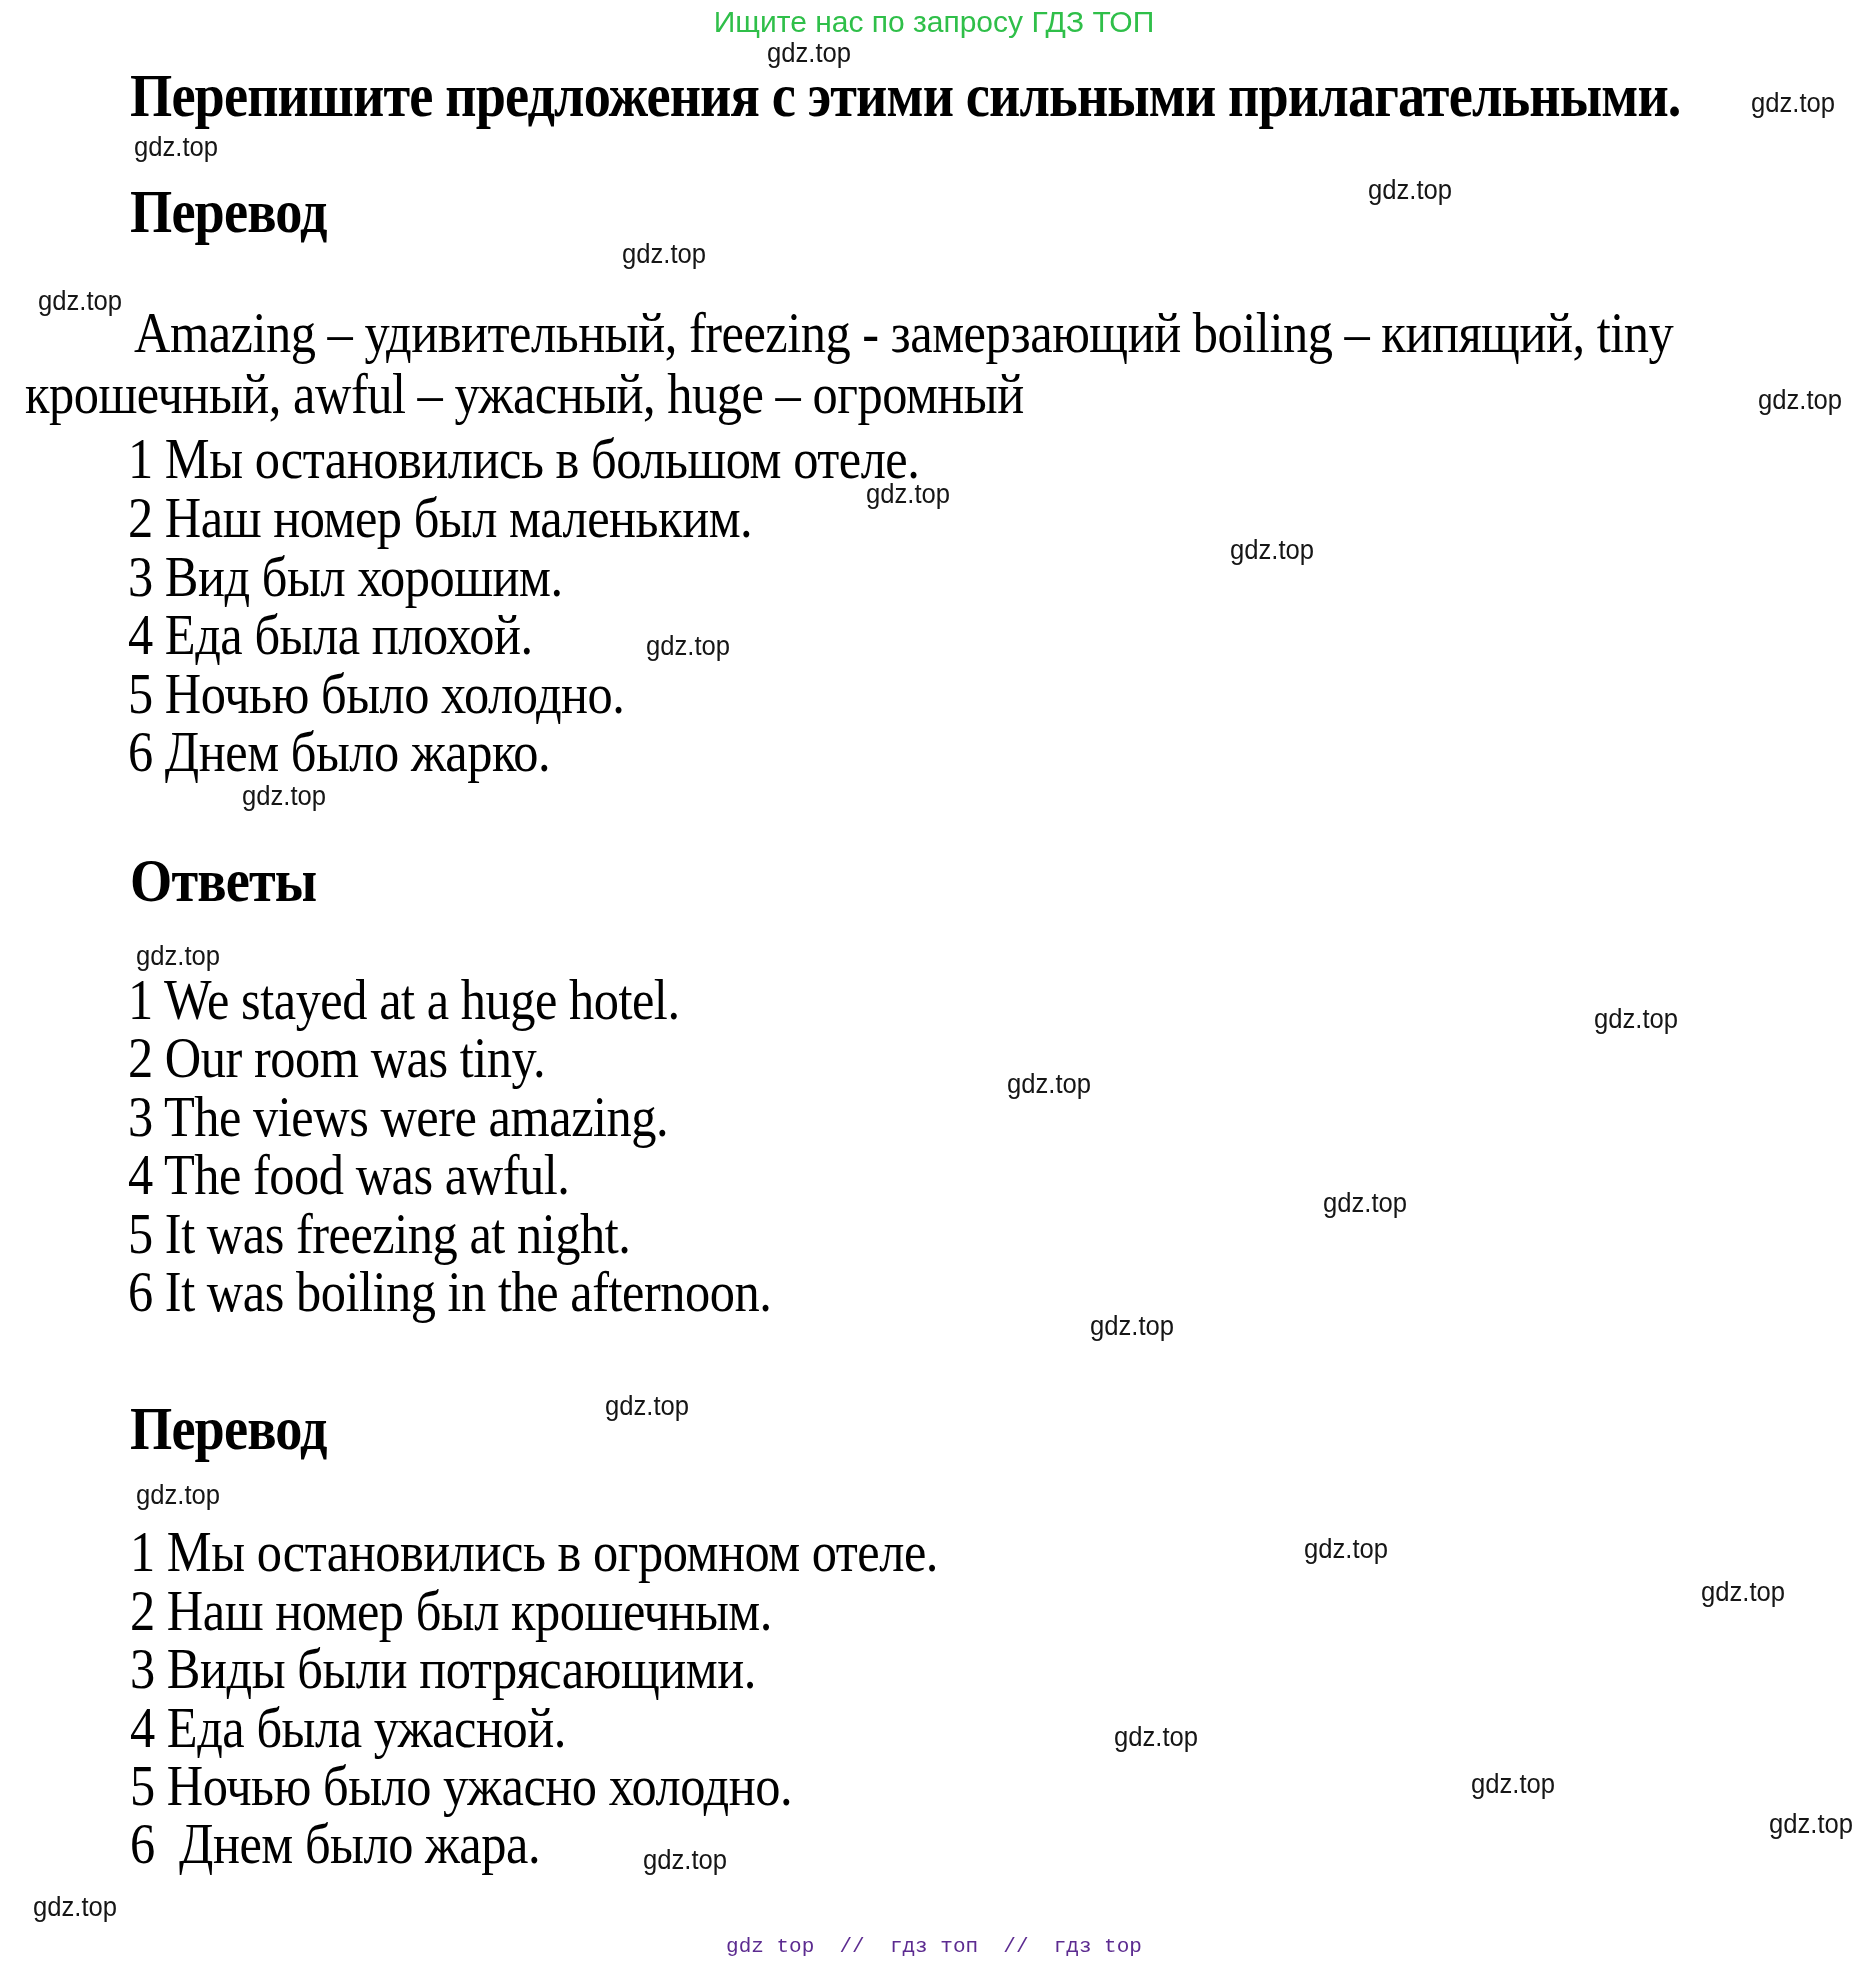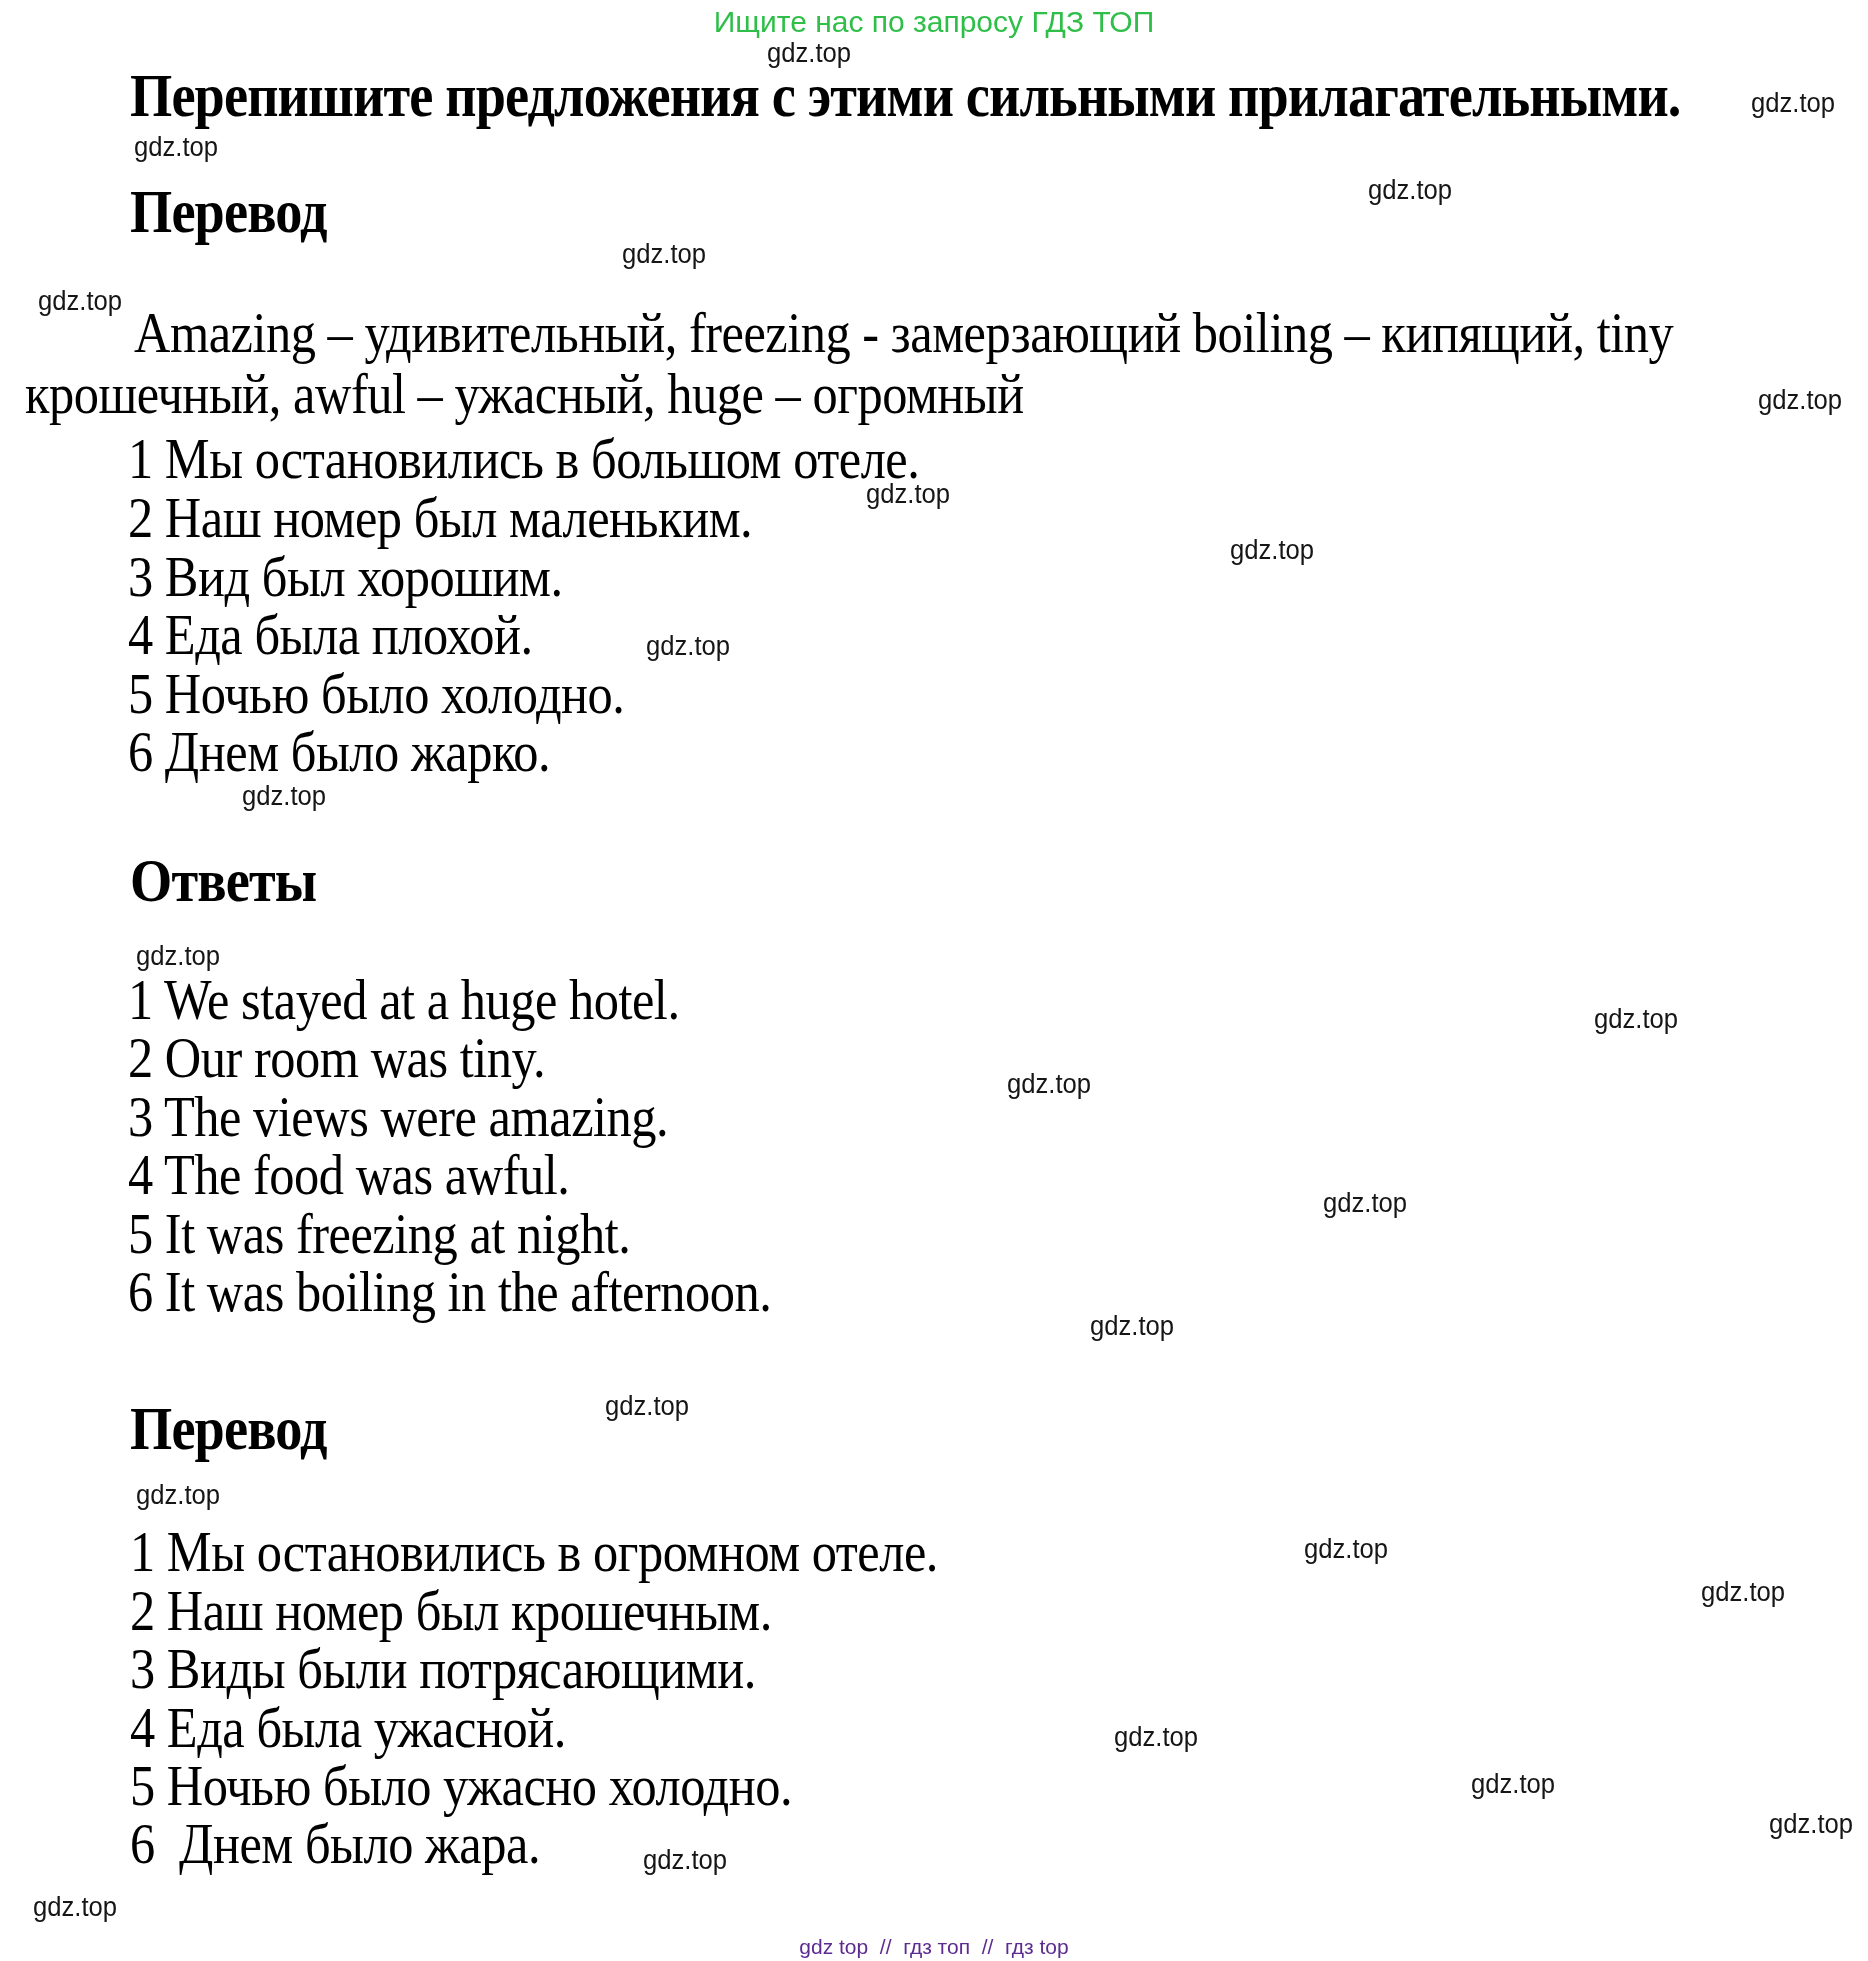--- a/index.html
+++ b/index.html
@@ -63,21 +63,21 @@
     transform: scaleX(0.95);
     transform-origin: 0 0;
   }
   
   .footer {
     position: absolute;
     top: 1935px;
     left: 0;
     width: 100%;
     text-align: center;
-    font-family: Liberation Sans, sans-serif;
+    font-family: Liberation Mono, monospace;
     font-size: 21px;
     font-weight: 500;
     color: #5c2b90;
     white-space: pre;
   }
 </style>
 </head>
 <body>
 
 <div class="page">

